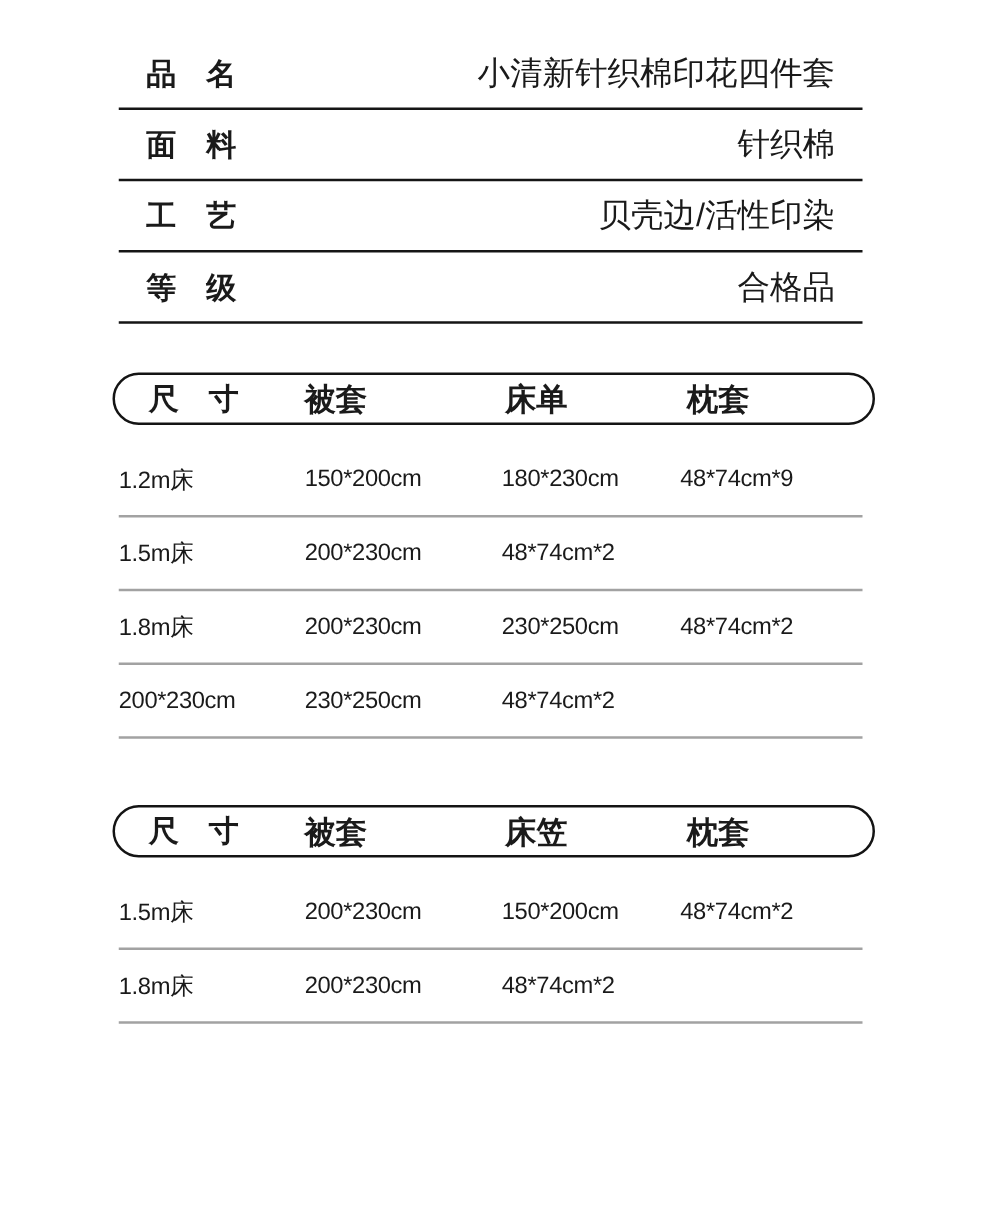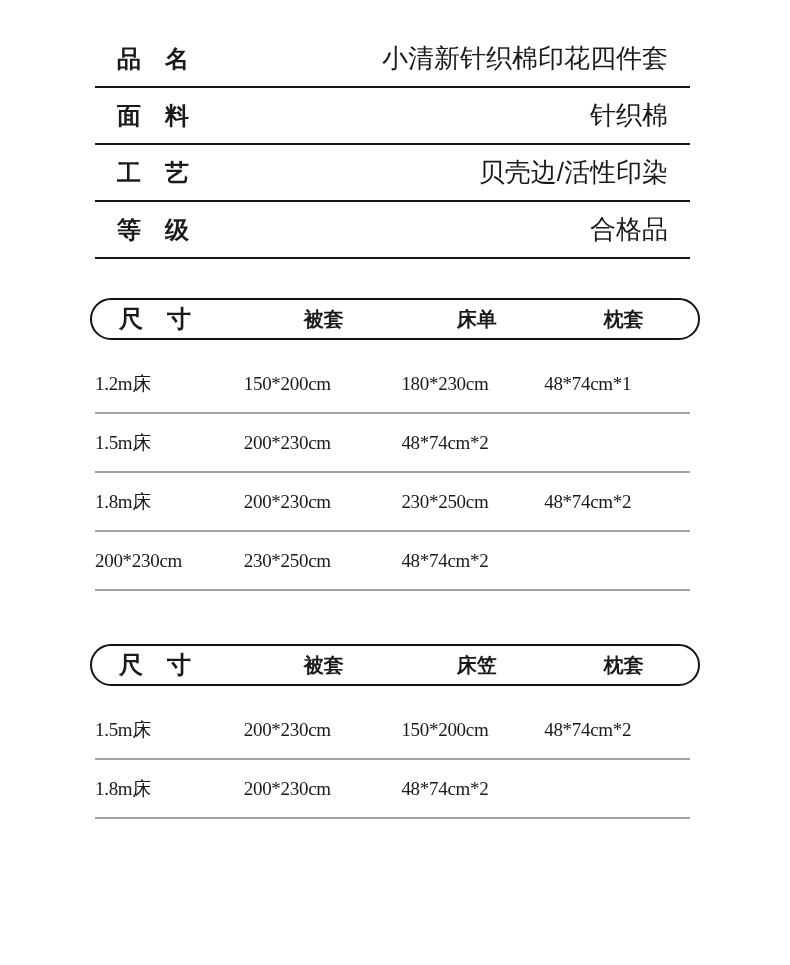--- a/index.html
+++ b/index.html
@@ -21,37 +21,37 @@
     align-items: center;
     justify-content: space-between;
     border-bottom: 2px solid #151515;
     padding: 0 22px;
   }
   .attr-label { font-weight: bold; font-size: 24px; white-space: pre; }
   .attr-value { font-size: 26px; }
 
   
   .tables { margin-left: 90px; width: 610px; }
-  .size-table { margin-top: 39px; font-family: Liberation Serif, serif; }
+  .size-table { margin-top: 39px; }
   .size-table:nth-child(2) { margin-top: 53px; }
 
   .pill {
     height: 42px;
     box-sizing: border-box;
     border: 2.5px solid #141414;
     border-radius: 23px;
     display: grid;
     grid-template-columns: 25% 26.5% 24% 24.5%;
     align-items: center;
     background: #ffffff;
   }
   .pill-cell {
-    text-align: center;
+    text-align: left;
     font-weight: bold;
-    font-size: 20px;
+    font-size: 25px;
     white-space: pre;
   }
   .pill-cell.c0 { text-align: left; padding-left: 27px; font-size: 24px; }
 
   .tbody { margin: 15px 10px 0 5px; }
   .trow {
     height: 57px;
     display: grid;
     grid-template-columns: 25% 26.5% 24% 24.5%;
     align-items: center;
@@ -87,21 +87,21 @@
           <div class="pill-cell c0">尺　寸</div>
           <div class="pill-cell c1">被套</div>
           <div class="pill-cell c2">床单</div>
           <div class="pill-cell c3">枕套</div>
         </div>
         <div class="tbody">
           <div class="trow">
             <div class="tcell c0">1.2m床</div>
             <div class="tcell c1">150*200cm</div>
             <div class="tcell c2">180*230cm</div>
-            <div class="tcell c3">48*74cm*1</div>
+            <div class="tcell c3">48*74cm*9</div>
           </div>
           <div class="trow">
             <div class="tcell c0">1.5m床</div>
             <div class="tcell c1">200*230cm</div>
             <div class="tcell c3">48*74cm*2</div>
           </div>
           <div class="trow">
             <div class="tcell c0">1.8m床</div>
             <div class="tcell c1">200*230cm</div>
             <div class="tcell c2">230*250cm</div>

